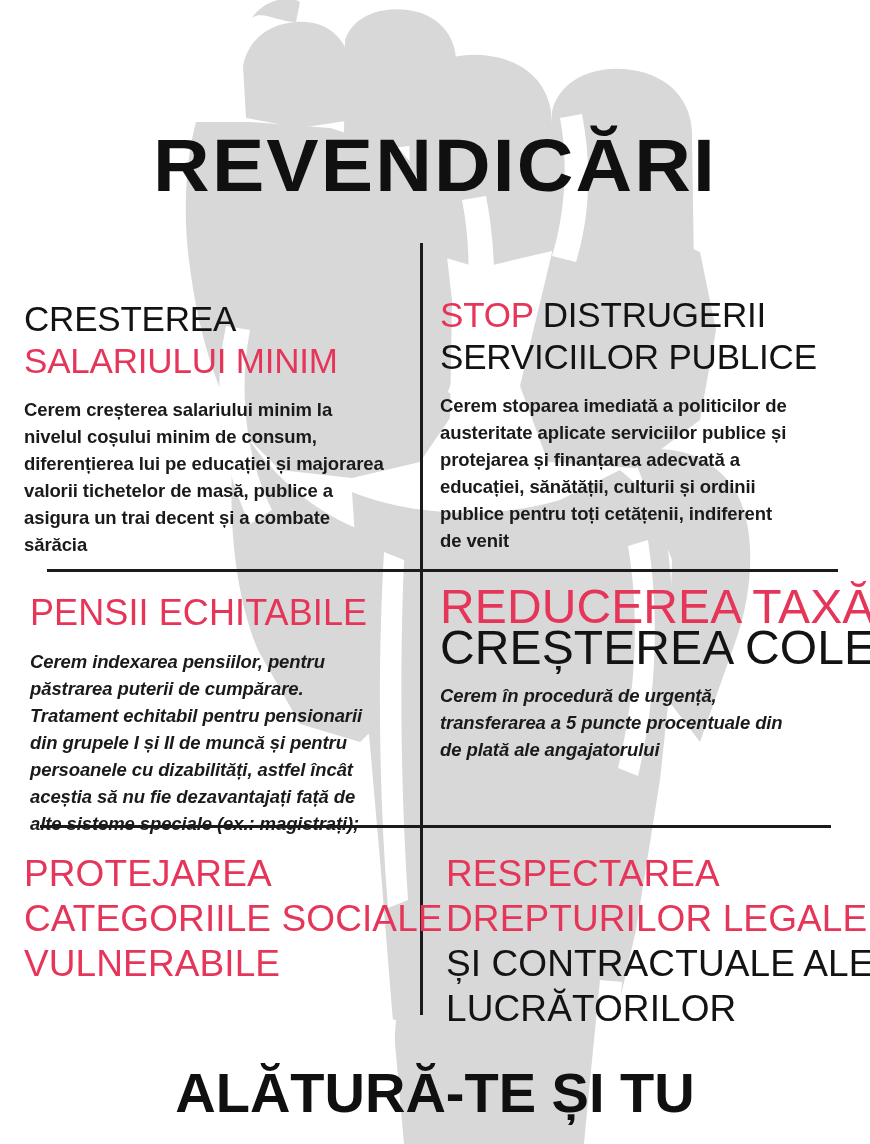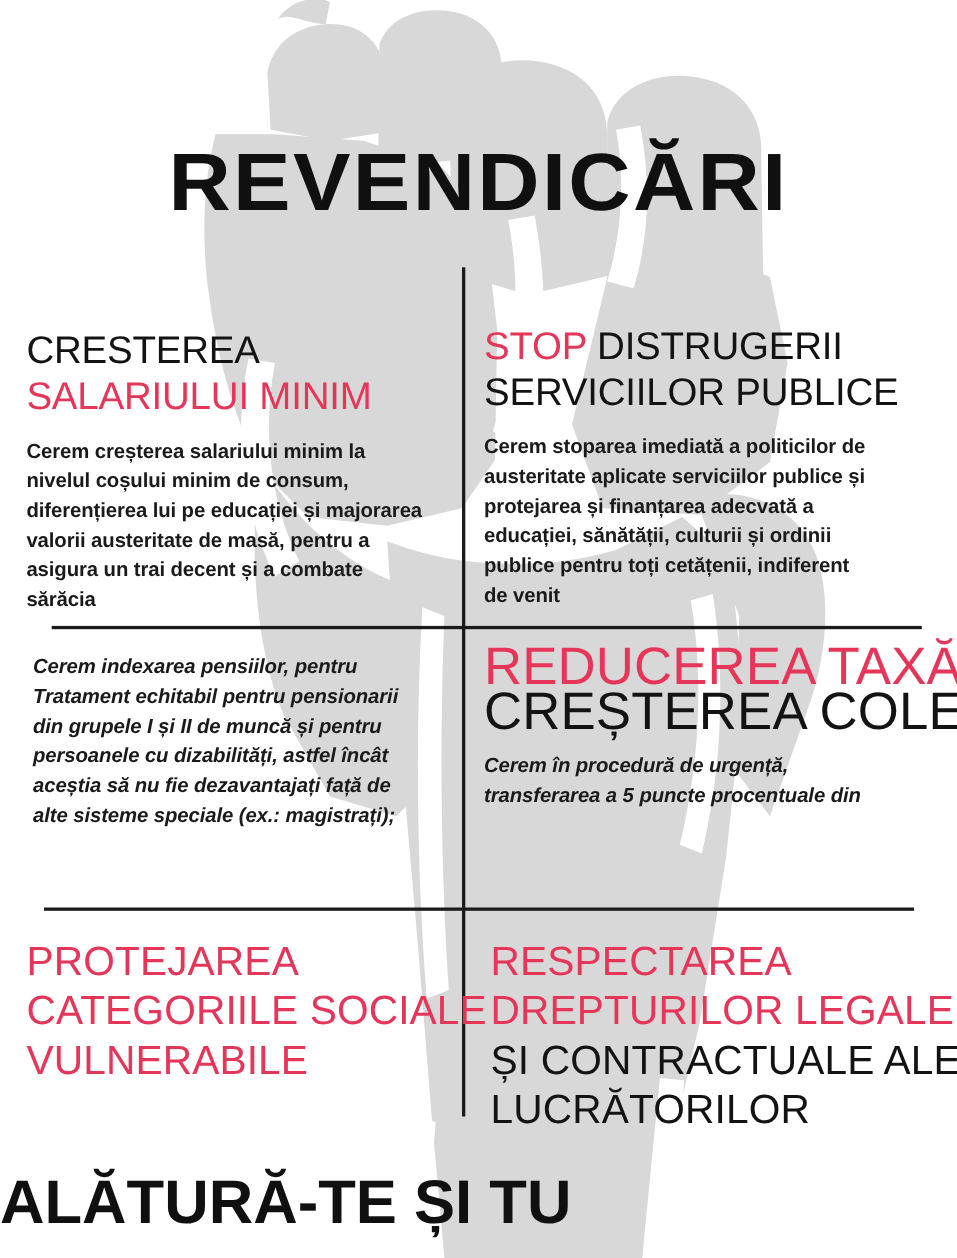--- a/index.html
+++ b/index.html
@@ -111,21 +111,21 @@
     letter-spacing:-0.1px;
     margin:0;
   }
   .body-text.italic{font-style:italic;}
   .body-text .line{display:block;white-space:nowrap;}
 
   
   .cta{
     position:absolute;
     left:0;top:1062px;width:870px;
-    text-align:left;
+    text-align:center;
     color:#101010;
     font-weight:700;
     font-size:56px;
     line-height:62px;
     letter-spacing:0px;
     font-stretch:condensed;
     white-space:nowrap;
   }
 </style>
 </head>
@@ -196,21 +196,21 @@
 
   <section class="cell cell-tl">
     <h2 class="heading h-display">
       <span class="line">CRESTEREA</span>
       <span class="line pink">SALARIULUI MINIM</span>
     </h2>
     <p class="body-text">
       <span class="line">Cerem creșterea salariului minim la</span>
       <span class="line">nivelul coșului minim de consum,</span>
       <span class="line">diferențierea lui pe educației și majorarea</span>
-      <span class="line">valorii austeritate de masă, pentru a</span>
+      <span class="line">valorii tichetelor de masă, publice a</span>
       <span class="line">asigura un trai decent și a combate</span>
       <span class="line">sărăcia</span>
     </p>
   </section>
 
   <section class="cell cell-tr">
     <h2 class="heading h-display">
       <span class="line"><span class="pink">STOP</span> <span>DISTRUGERII</span></span>
       <span class="line">SERVICIILOR PUBLICE</span>
     </h2>
@@ -218,38 +218,43 @@
       <span class="line">Cerem stoparea imediată a politicilor de</span>
       <span class="line">austeritate aplicate serviciilor publice și</span>
       <span class="line">protejarea și finanțarea adecvată a</span>
       <span class="line">educației, sănătății, culturii și ordinii</span>
       <span class="line">publice pentru toți cetățenii, indiferent</span>
       <span class="line">de venit</span>
     </p>
   </section>
 
   <section class="cell cell-ml">
+    <h2 class="heading h-condensed h-cond-ml">
+      <span class="line pink">PENSII ECHITABILE</span>
+    </h2>
     <p class="body-text italic">
       <span class="line">Cerem indexarea pensiilor, pentru</span>
+      <span class="line">păstrarea puterii de cumpărare.</span>
       <span class="line">Tratament echitabil pentru pensionarii</span>
       <span class="line">din grupele I și II de muncă și pentru</span>
       <span class="line">persoanele cu dizabilități, astfel încât</span>
       <span class="line">aceștia să nu fie dezavantajați față de</span>
       <span class="line">alte sisteme speciale (ex.: magistrați);</span>
     </p>
   </section>
 
   <section class="cell cell-mr">
     <h2 class="heading h-condensed h-cond-mr">
       <span class="line"><span class="pink">REDUCEREA TAXĂRII</span><span> ȘI</span></span>
       <span class="line">CREȘTEREA COLECTĂRII</span>
     </h2>
     <p class="body-text italic">
       <span class="line">Cerem în procedură de urgență,</span>
       <span class="line">transferarea a 5 puncte procentuale din</span>
+      <span class="line">de plată ale angajatorului</span>
     </p>
   </section>
 
   <section class="cell cell-bl">
     <h2 class="heading h-condensed h-cond-bl">
       <span class="line pink">PROTEJAREA</span>
       <span class="line pink">CATEGORIILE SOCIALE</span>
       <span class="line pink">VULNERABILE</span>
     </h2>
   </section>

